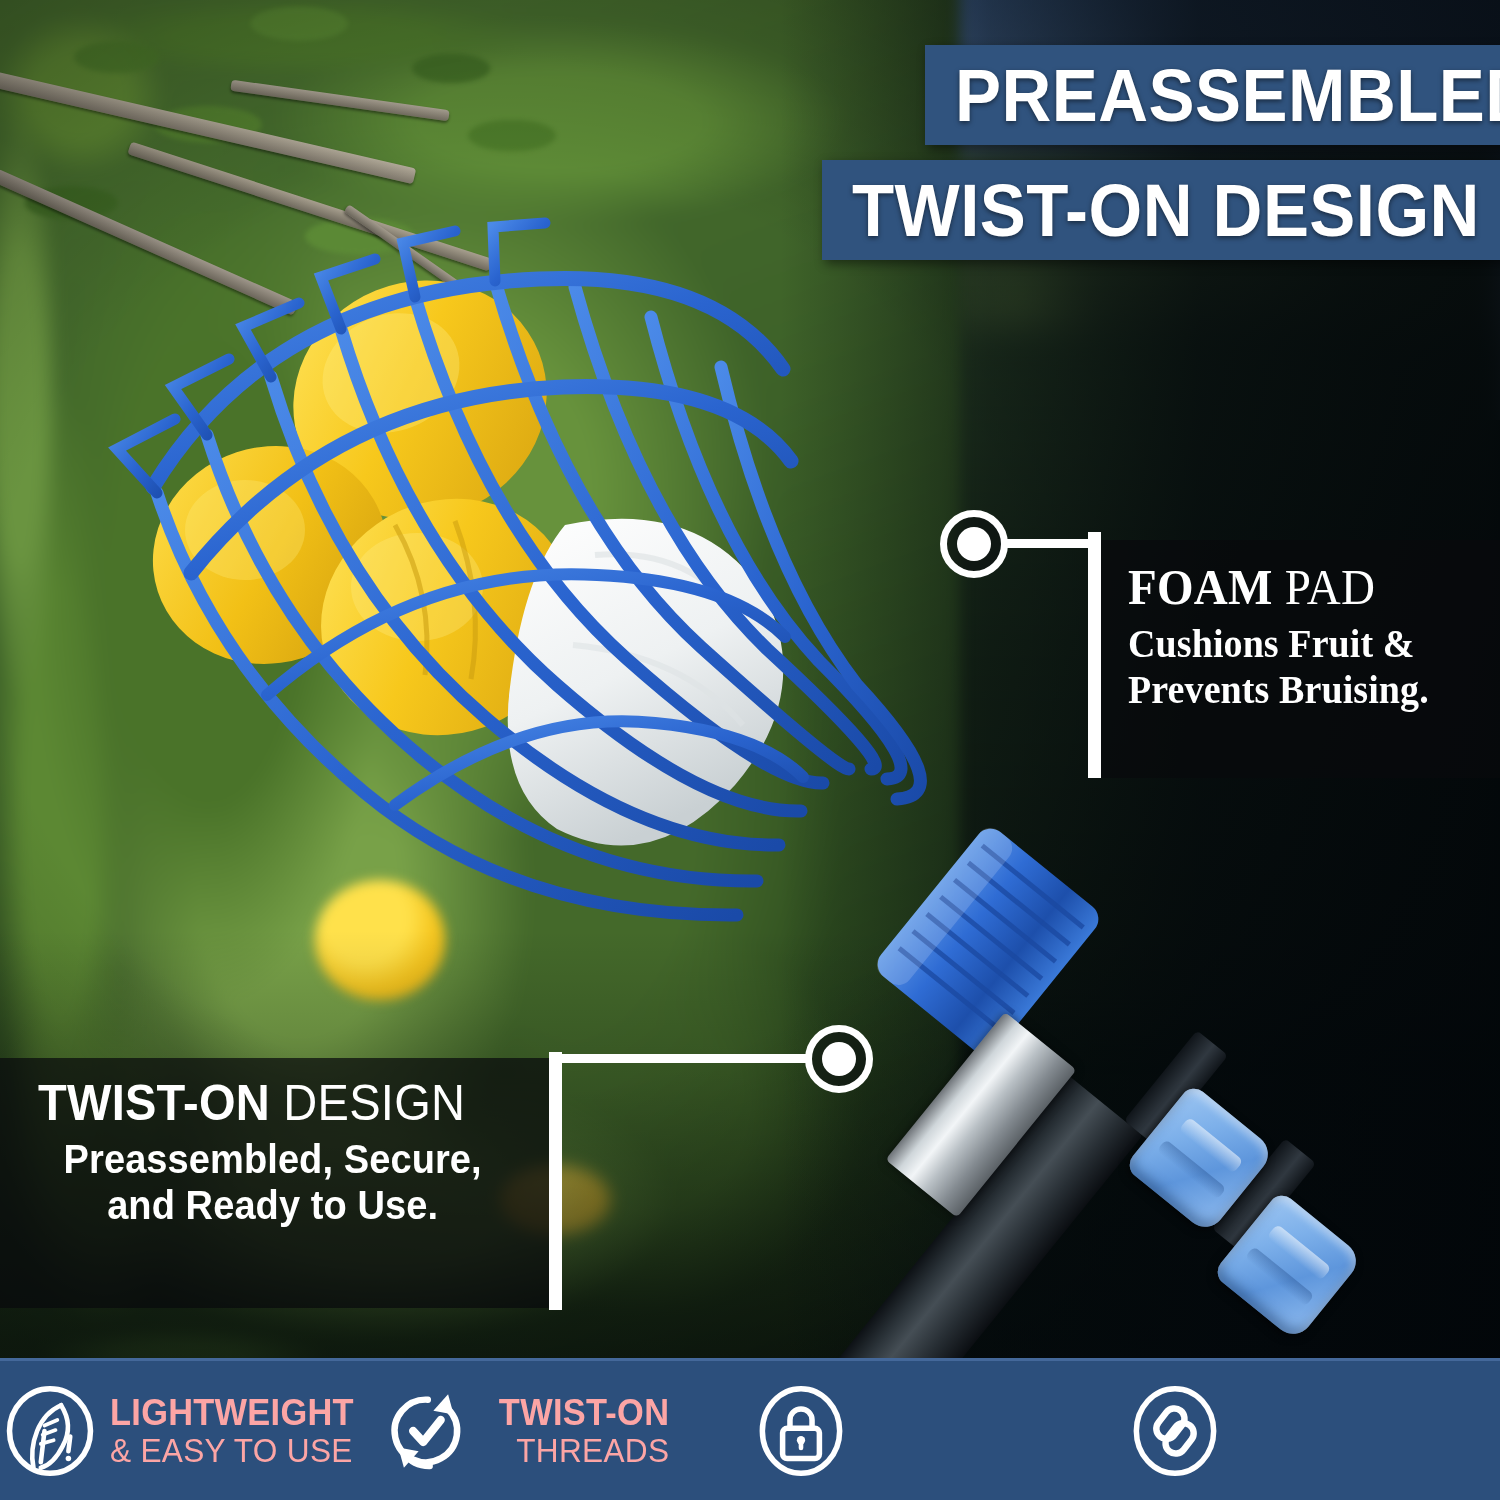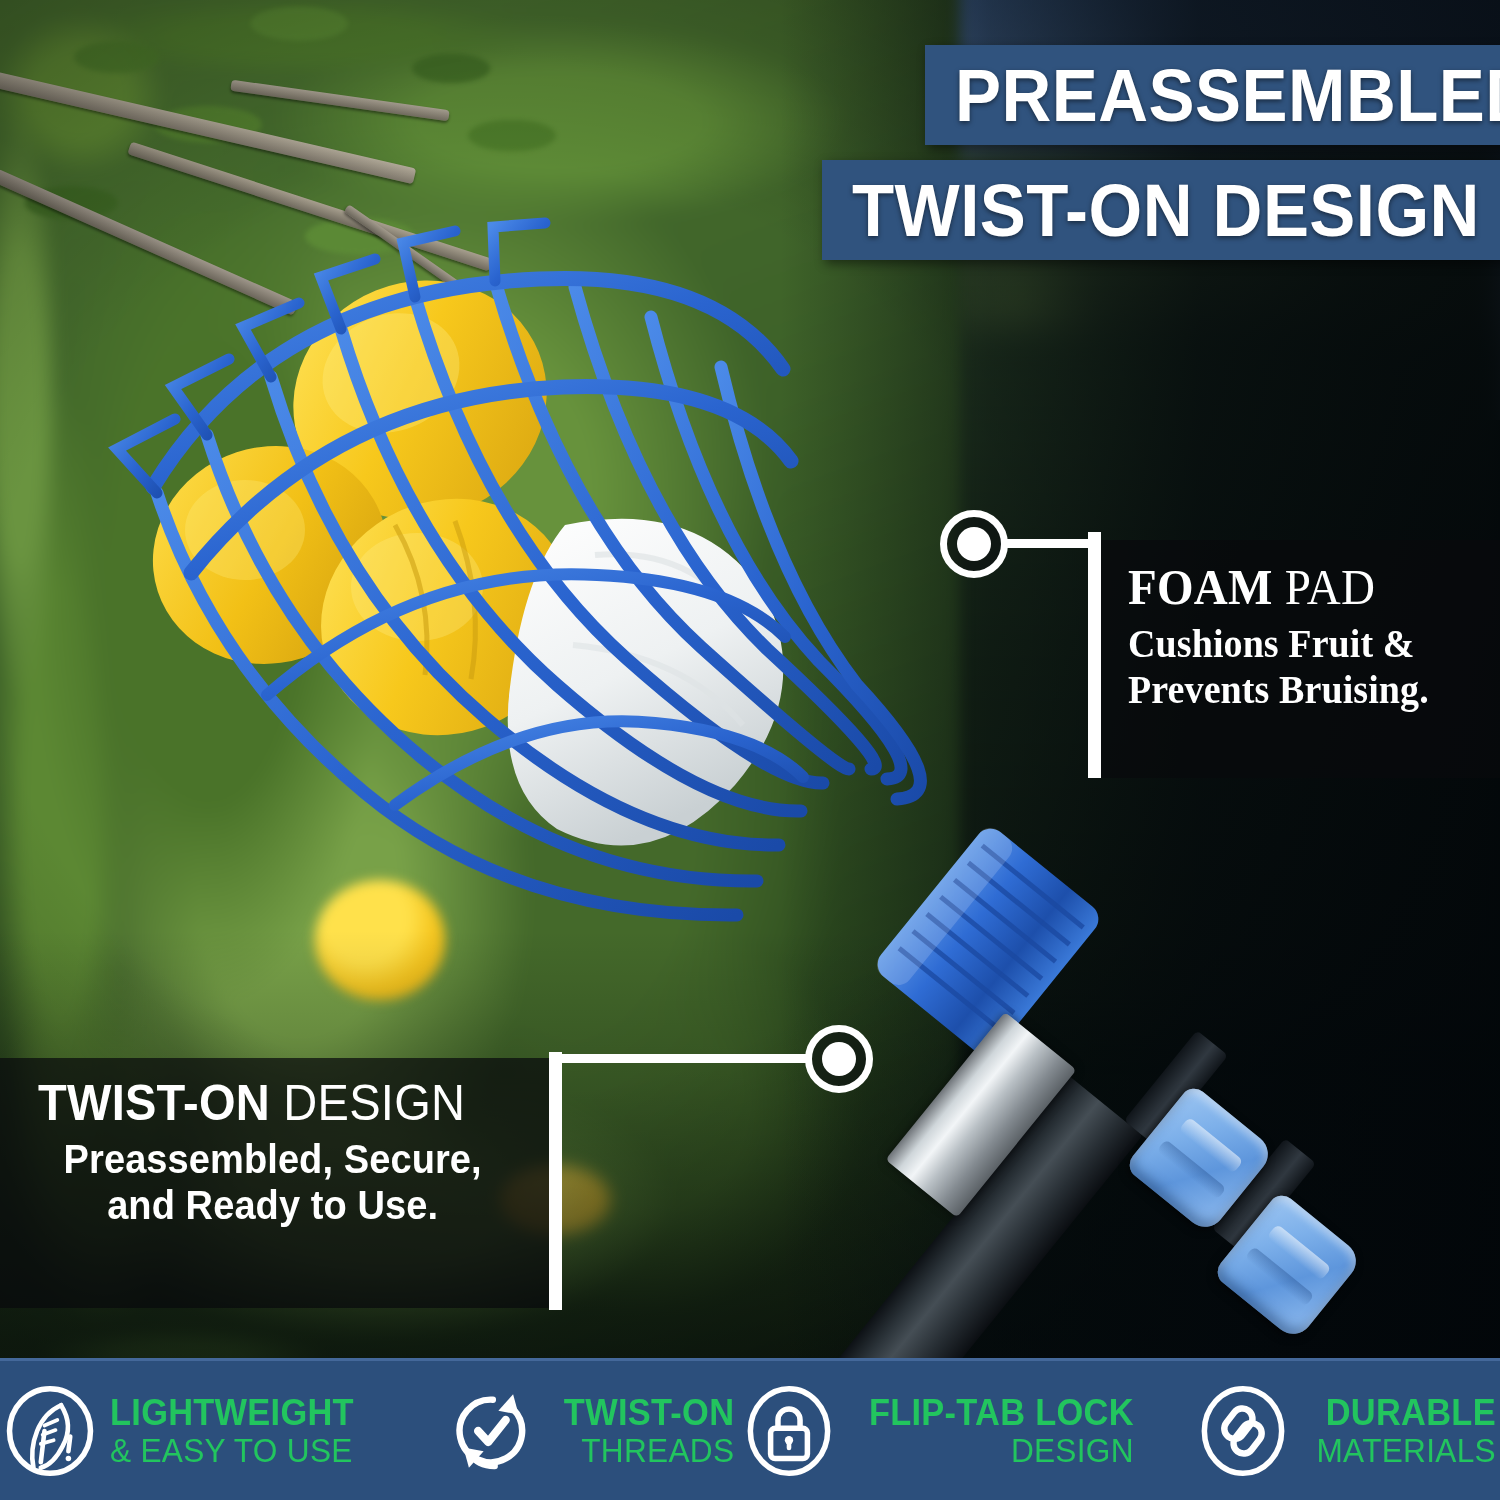--- a/index.html
+++ b/index.html
@@ -243,22 +243,22 @@
   #leader-twist{ left:562px; top:1054px; width:248px; }
 
   
   #feature-bar{
     position:absolute; left:0; bottom:0; width:1500px; height:142px;
     background:#2c4f7c;
     border-top:3px solid #44689a;
     display:flex; align-items:center;
   }
   .feature{
-    flex:1 1 0; display:flex; align-items:center; justify-content:flex-end; gap:14px;
-    color:#22c55e; padding:0 4px;
+    flex:1 1 0; display:flex; align-items:center; justify-content:flex-start; gap:14px;
+    color:#fca5a5; padding:0 4px;
   }
   .feature .ficon{
     width:92px; height:92px; flex:0 0 92px;
     display:flex; align-items:center; justify-content:center;
   }
   .feature .ficon svg{ width:92px; height:92px; display:block; }
   .ftext{ line-height:1.0; }
   .ftext .l1{ font-size:37px; font-weight:700; letter-spacing:.3px; white-space:nowrap;
               transform:scaleX(.93); transform-origin:left center; display:block; }
   .ftext .l2{ font-size:34px; font-weight:400; letter-spacing:.3px; white-space:nowrap;
@@ -490,35 +490,27 @@
     <div class="feature f3">
       <div class="ficon">
         <svg viewBox="0 0 100 100">
           <ellipse cx="50" cy="50" rx="42" ry="46" fill="none" stroke="#fff" stroke-width="6"></ellipse>
           <rect x="30" y="47" width="40" height="33" rx="5" fill="none" stroke="#fff" stroke-width="6"></rect>
           <path d="M38 47 v-9 a12 12 0 0 1 24 0 v9" fill="none" stroke="#fff" stroke-width="6"></path>
           <circle cx="50" cy="60" r="4.5" fill="#fff"></circle>
           <rect x="47.5" y="61" width="5" height="10" rx="2.5" fill="#fff"></rect>
         </svg>
       </div>
-      <div class="ftext">
-        <span class="l1">FLIP-TAB LOCK</span>
-        <span class="l2">DESIGN</span>
-      </div>
     </div>
 
     <div class="feature f4">
       <div class="ficon">
         <svg viewBox="0 0 100 100">
           <ellipse cx="50" cy="50" rx="42" ry="46" fill="none" stroke="#fff" stroke-width="6"></ellipse>
           <rect x="34" y="24" width="22" height="36" rx="11" fill="none" stroke="#fff" stroke-width="7" transform="rotate(38 45 42)"></rect>
           <rect x="44" y="40" width="22" height="36" rx="11" fill="none" stroke="#fff" stroke-width="7" transform="rotate(38 55 58)"></rect>
         </svg>
       </div>
-      <div class="ftext">
-        <span class="l1">DURABLE</span>
-        <span class="l2">MATERIALS</span>
-      </div>
     </div>
 
   </div>
 
 </div>
 
 </body></html>

